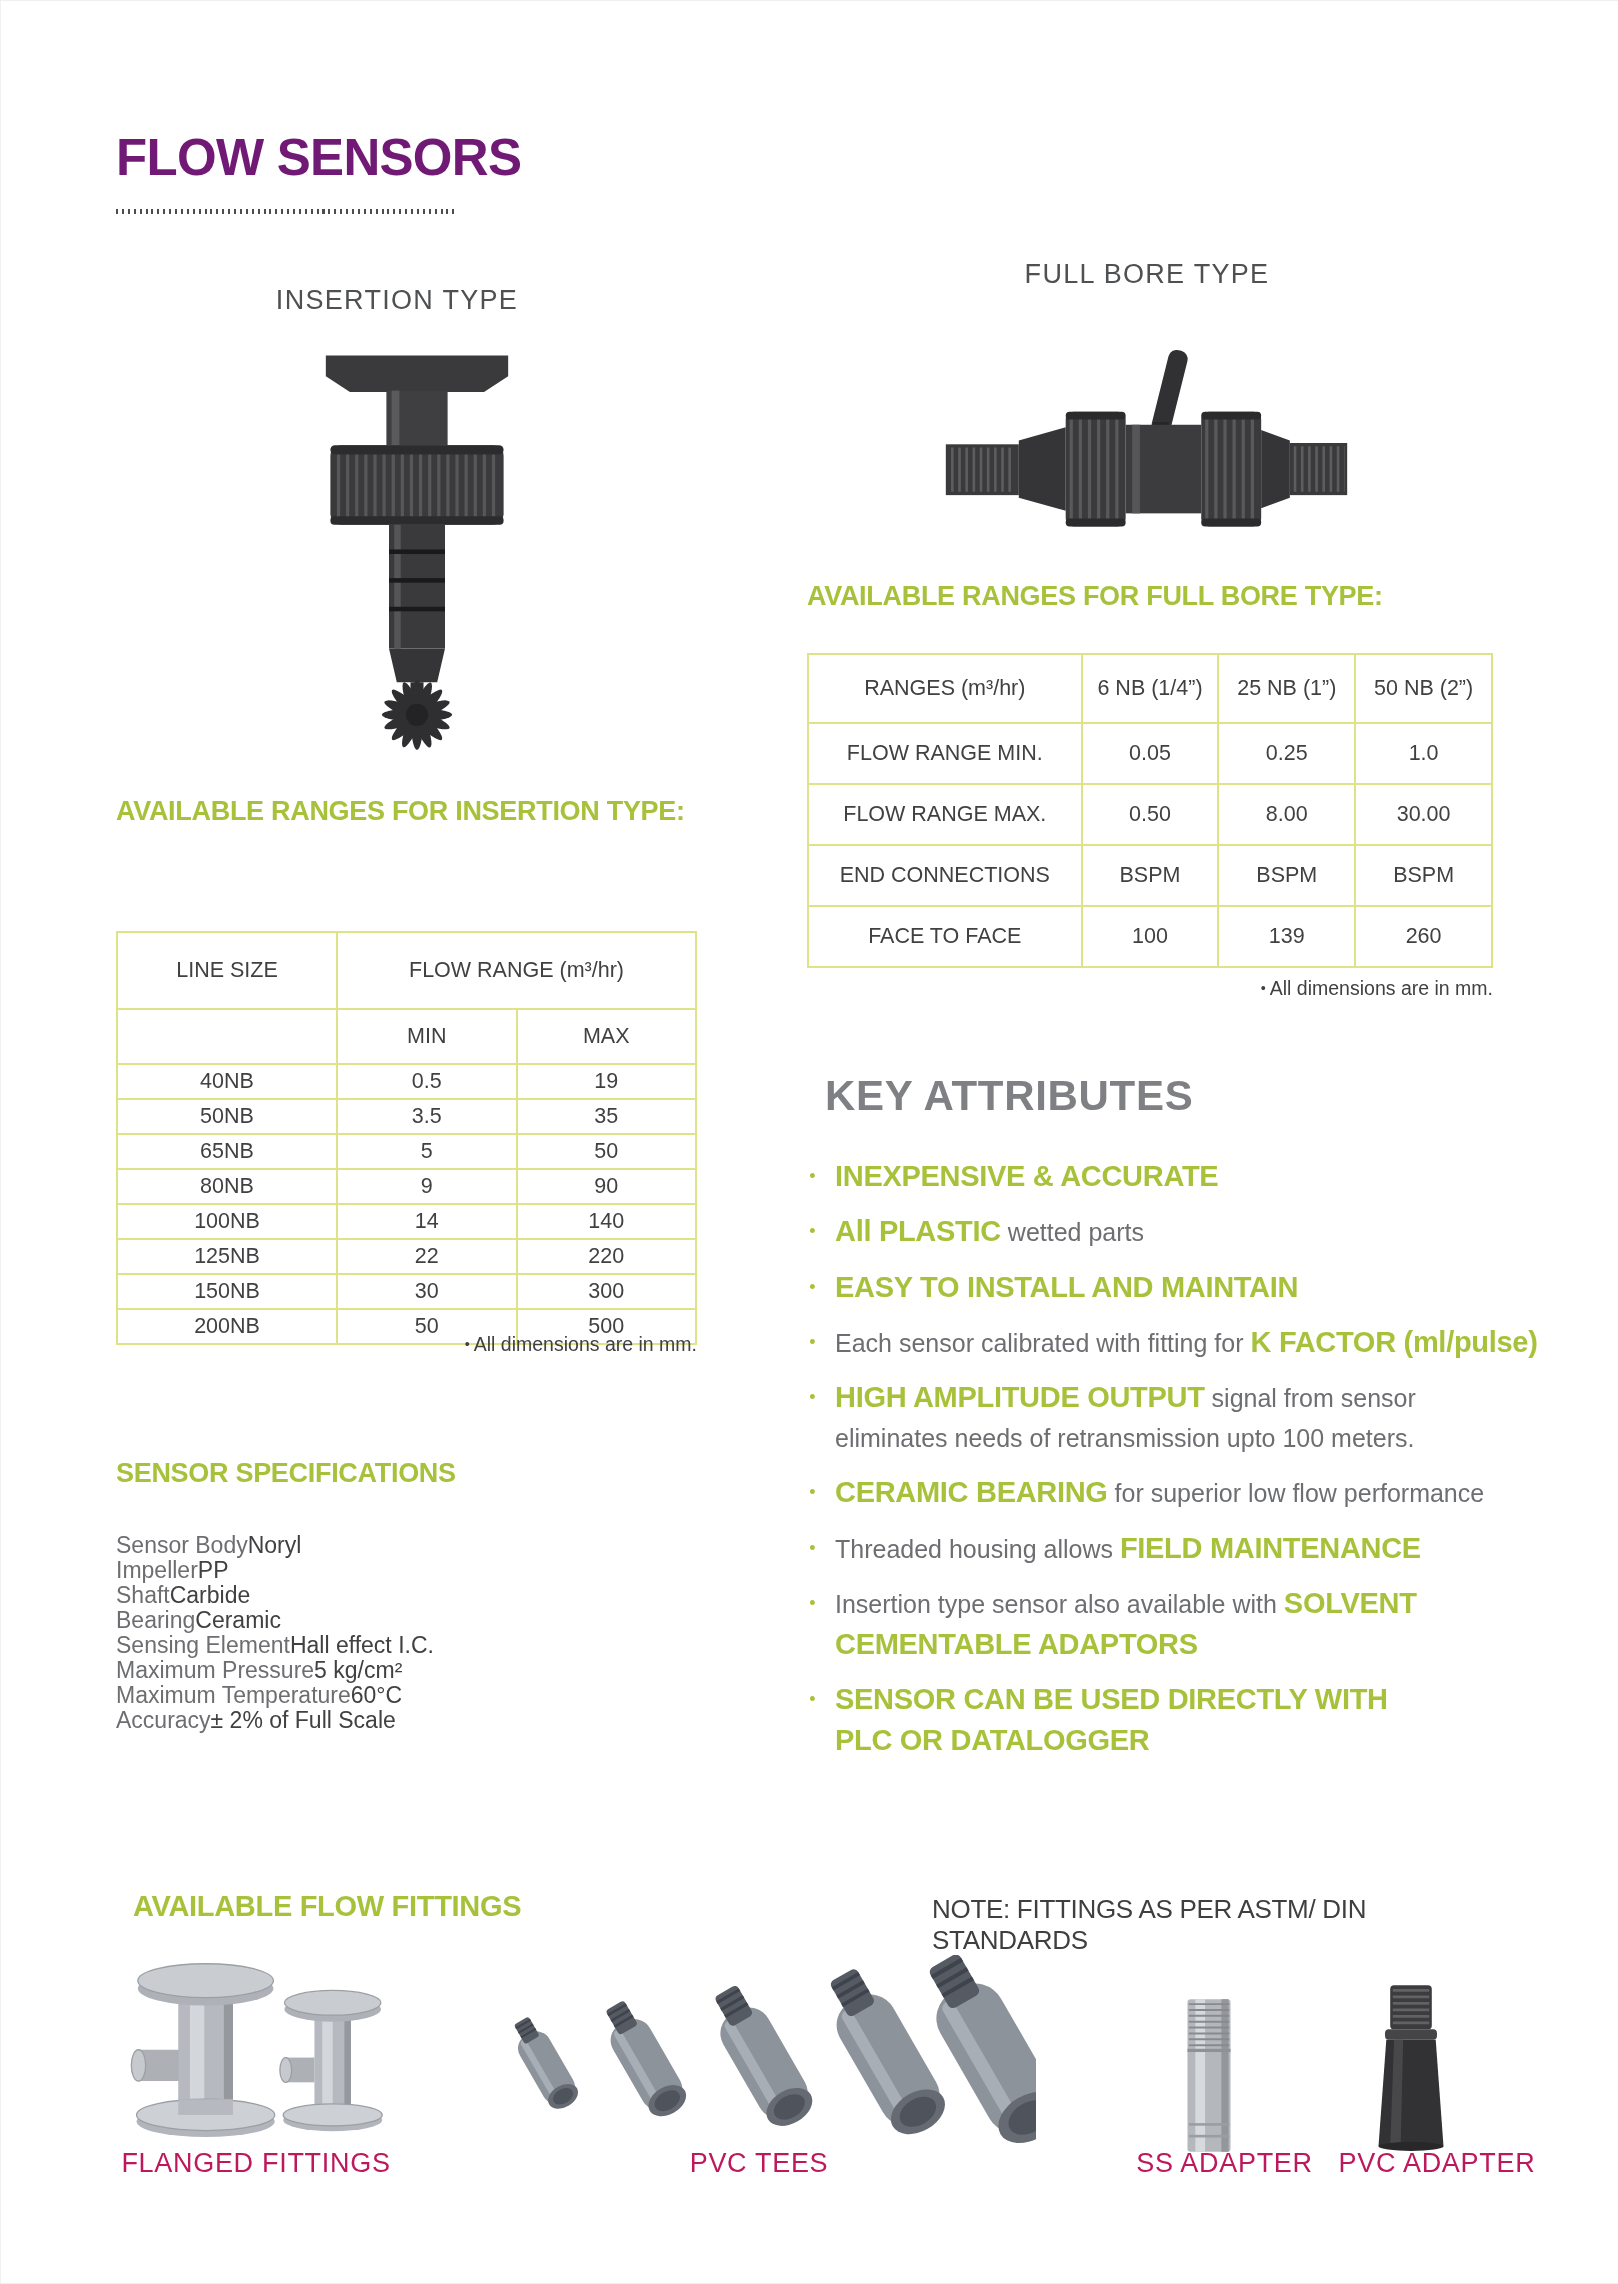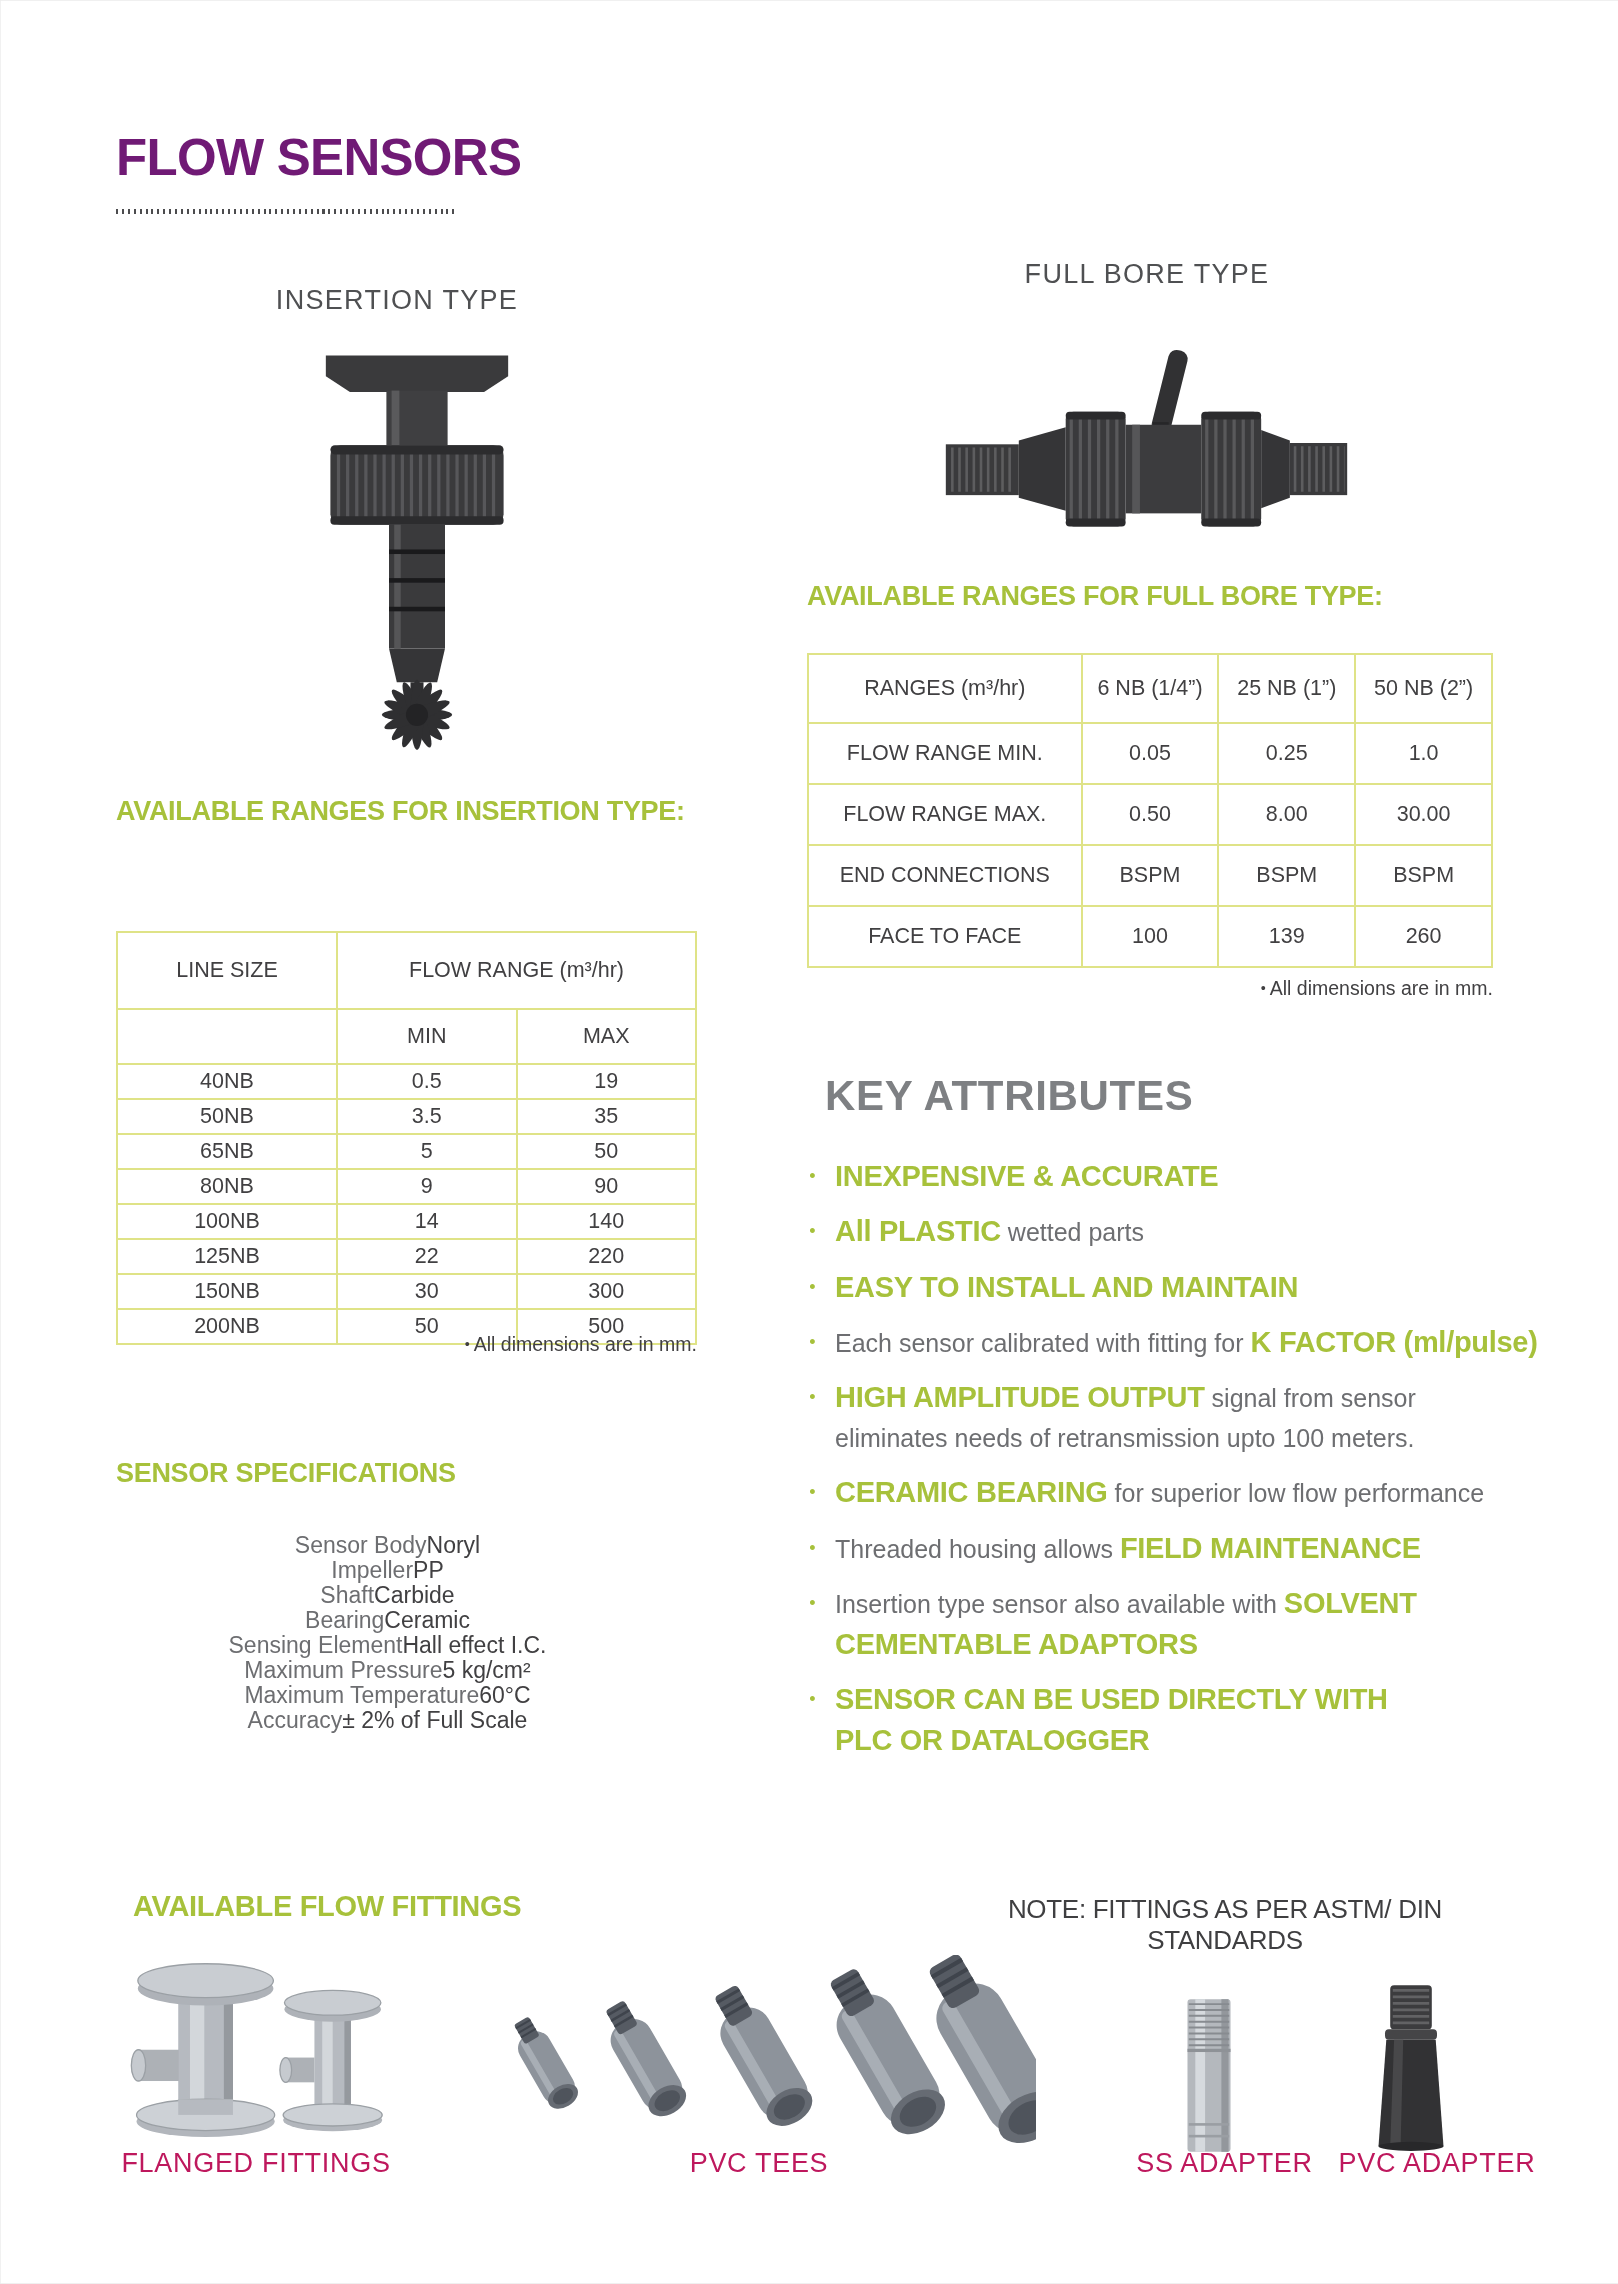--- a/index.html
+++ b/index.html
@@ -35,26 +35,26 @@
   
   .ka-title{font-size:42px;font-weight:700;color:#7e8083;letter-spacing:0.7px;}
   .ka-list{list-style:none;margin:0;padding:0;width:815px;}
   .ka-list li{position:relative;padding-left:27px;margin-bottom:14.3px;line-height:34px;}
   .ka-list .bullet{position:absolute;left:1.3px;top:0;font-size:18px;color:#a7c13b;}
   .seg-g{color:#a7c13b;font-weight:700;font-size:29px;letter-spacing:-0.3px;}
   .seg-n{color:#6d6e71;font-size:25px;}
 
   
   .spec-list{width:543px;}
-  .spec-row{display:flex;justify-content:center;font-size:23px;line-height:25px;}
+  .spec-row{display:flex;justify-content:flex-start;font-size:23px;line-height:25px;}
   .spec-row .lbl{color:#6d6e71;}
   .spec-row .val{color:#414042;text-align:right;}
 
   
-  .fit-note{font-size:26px;color:#3f3f41;letter-spacing:-0.3px;text-align:center;}
+  .fit-note{font-size:26px;color:#3f3f41;letter-spacing:-0.3px;text-align:left;}
   .fit-label{font-size:27px;color:#be185d;letter-spacing:0.7px;text-align:center;}
   svg{display:block;}
 </style>
 </head>
 <body>
 
 <div class="page">
 
   <div class="abs page-title" style="left:116px;top:128px;">FLOW SENSORS</div>
   <div class="abs dotted-rule" style="left:116px;top:209px;width:340px;"></div>

